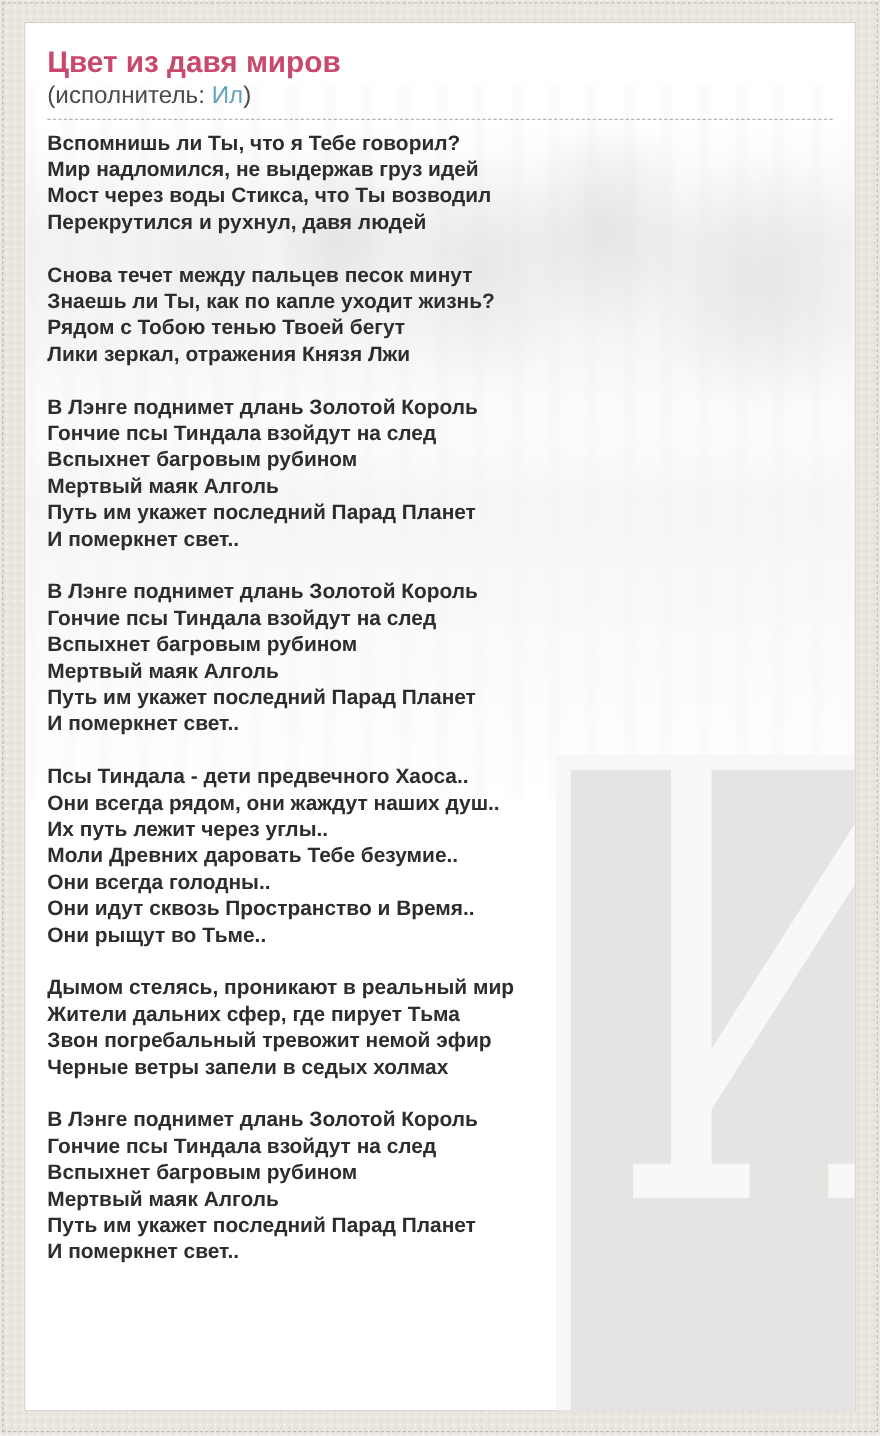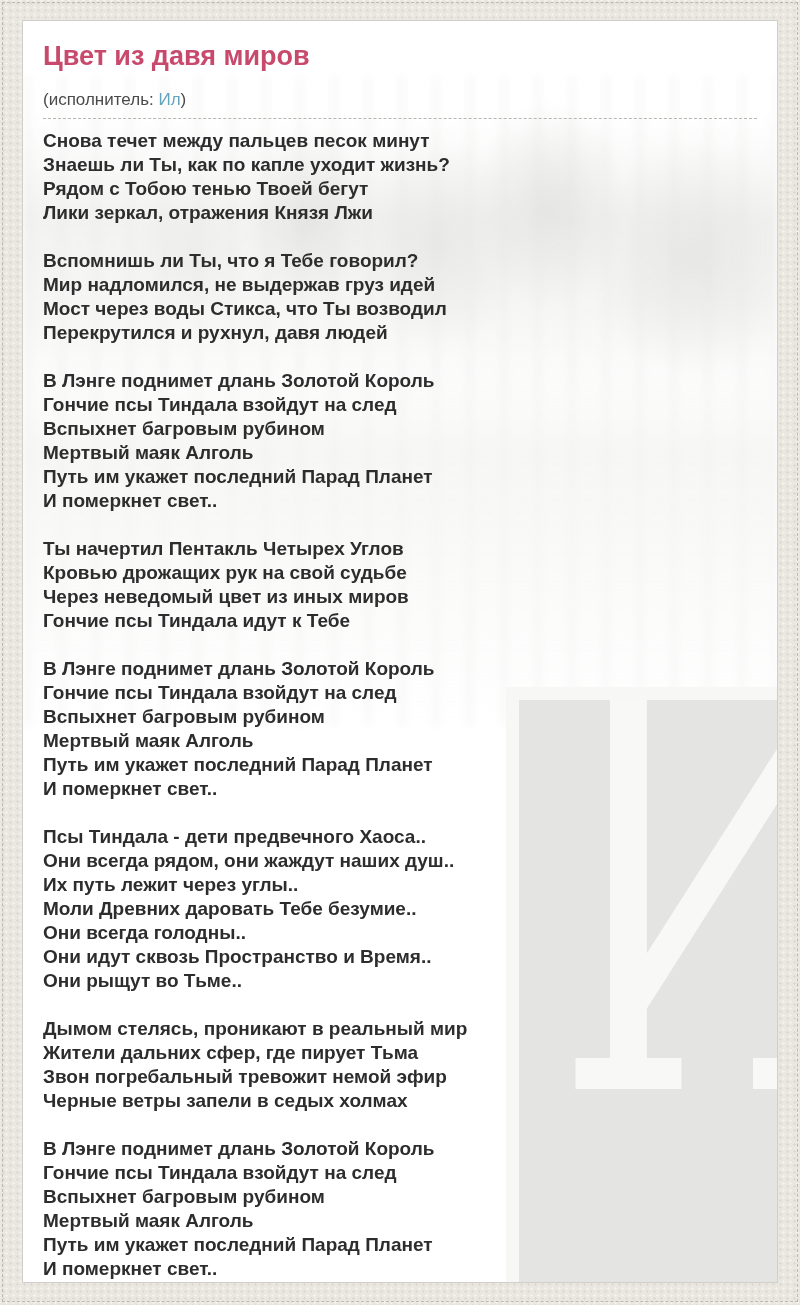--- a/index.html
+++ b/index.html
@@ -50,21 +50,21 @@
   }
   .content{position:relative;z-index:2;}
   .header{
     margin:0 20px;padding:20px 0 8px 0;
     border-bottom:1px dashed #b8b5b0;
   }
   .title{
     margin:0;font-size:27px;font-weight:bold;color:#c8496b;line-height:1.15;
   }
   .artist-line{
-    margin-top:18px;font-size:17px;color:#4a4a4a;font-weight:normal;
+    margin-top:2px;font-size:22px;color:#4a4a4a;font-weight:normal;
   }
   .artist-link{color:#64a3bc;text-decoration:none;cursor:pointer;}
   .lyrics{
     padding:10px 20px 0 20px;
     font-size:19px;font-weight:bold;color:#2d2d2d;line-height:24px;
   }
   .lyrics p.stanza{margin:0 0 24px 0;}
 </style>
 </head>
 <body>
@@ -79,23 +79,22 @@
 
   <div class="content">
     <div class="header">
       <h1 class="title">Цвет из давя миров</h1>
       <div class="artist-line">
         <span>(исполнитель: </span><a class="artist-link">Ил</a><span>)</span>
       </div>
     </div>
 
     <div class="lyrics">
+        <p class="stanza">Вспомнишь ли Ты, что я Тебе говорил?<br>Мир надломился, не выдержав груз идей<br>Мост через воды Стикса, что Ты возводил<br>Перекрутился и рухнул, давя людей</p>
         <p class="stanza">Снова течет между пальцев песок минут<br>Знаешь ли Ты, как по капле уходит жизнь?<br>Рядом с Тобою тенью Твоей бегут<br>Лики зеркал, отражения Князя Лжи</p>
-        <p class="stanza">Вспомнишь ли Ты, что я Тебе говорил?<br>Мир надломился, не выдержав груз идей<br>Мост через воды Стикса, что Ты возводил<br>Перекрутился и рухнул, давя людей</p>
         <p class="stanza">В Лэнге поднимет длань Золотой Король<br>Гончие псы Тиндала взойдут на след<br>Вспыхнет багровым рубином<br>Мертвый маяк Алголь<br>Путь им укажет последний Парад Планет<br>И померкнет свет..</p>
-        <p class="stanza">Ты начертил Пентакль Четырех Углов<br>Кровью дрожащих рук на свой судьбе<br>Через неведомый цвет из иных миров<br>Гончие псы Тиндала идут к Тебе</p>
         <p class="stanza">В Лэнге поднимет длань Золотой Король<br>Гончие псы Тиндала взойдут на след<br>Вспыхнет багровым рубином<br>Мертвый маяк Алголь<br>Путь им укажет последний Парад Планет<br>И померкнет свет..</p>
         <p class="stanza">Псы Тиндала - дети предвечного Хаоса..<br>Они всегда рядом, они жаждут наших душ..<br>Их путь лежит через углы..<br>Моли Древних даровать Тебе безумие..<br>Они всегда голодны..<br>Они идут сквозь Пространство и Время..<br>Они рыщут во Тьме..</p>
         <p class="stanza">Дымом стелясь, проникают в реальный мир<br>Жители дальних сфер, где пирует Тьма<br>Звон погребальный тревожит немой эфир<br>Черные ветры запели в седых холмах</p>
         <p class="stanza">В Лэнге поднимет длань Золотой Король<br>Гончие псы Тиндала взойдут на след<br>Вспыхнет багровым рубином<br>Мертвый маяк Алголь<br>Путь им укажет последний Парад Планет<br>И померкнет свет..</p>
       </div>
   </div>
 </div>
 
 </body></html>

